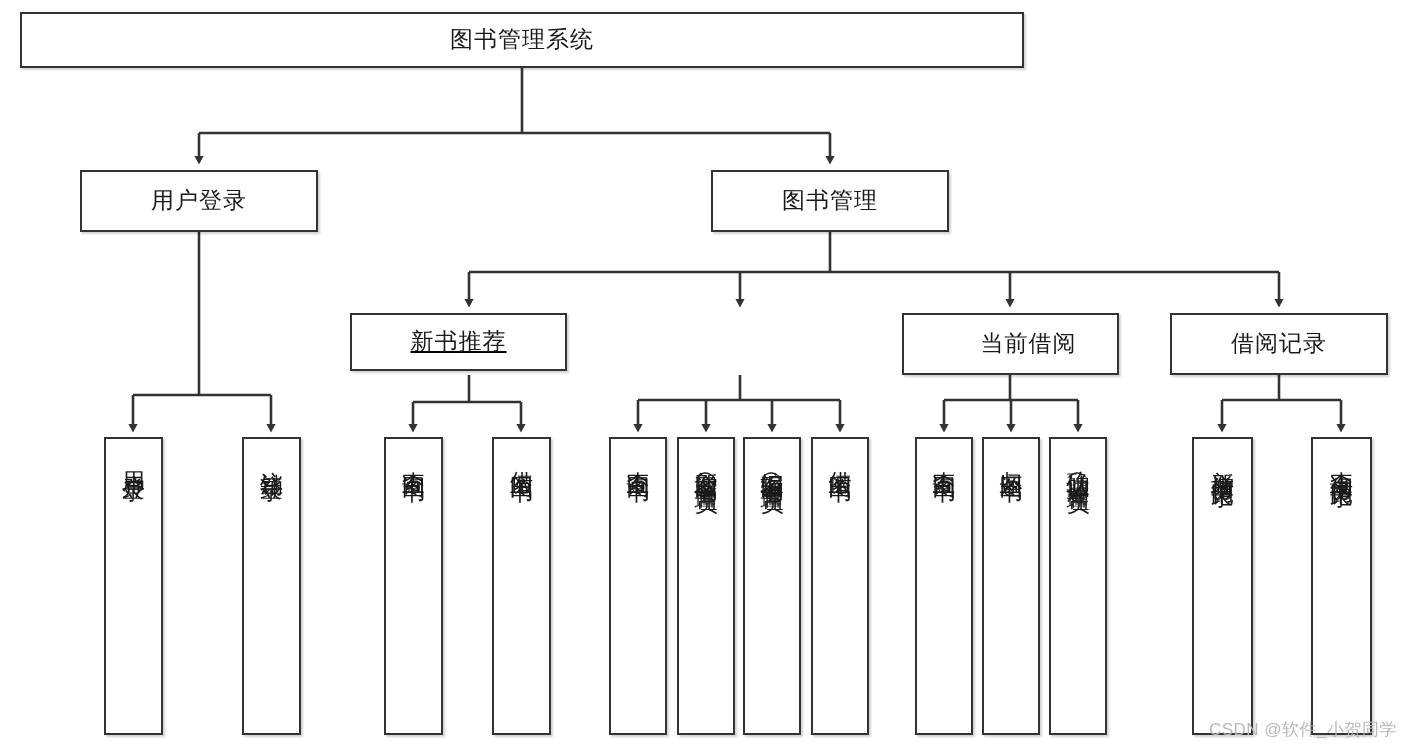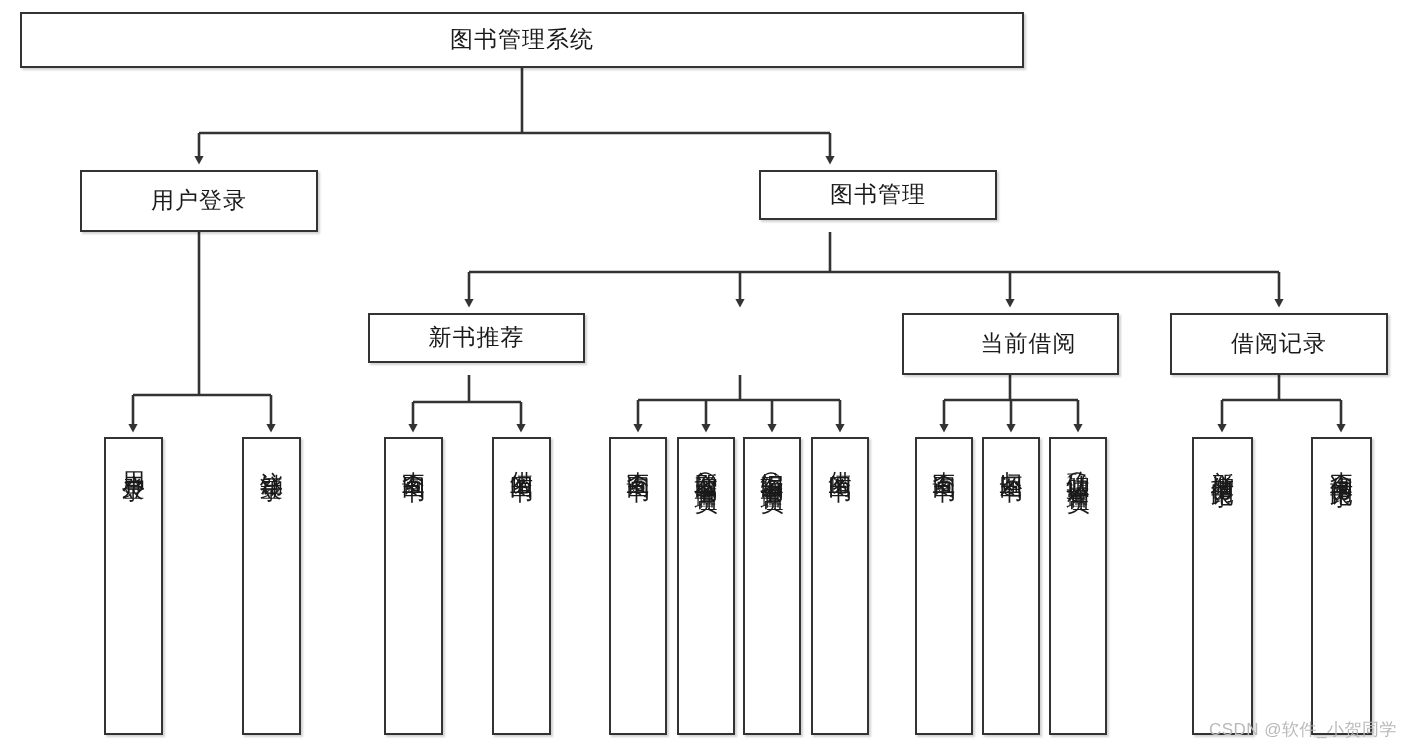--- a/index.html
+++ b/index.html
@@ -121,25 +121,25 @@
     </g>
   </svg>
 
   <div class="node" style="left:20px; top:12px; width:1004px; height:56px;">
     <span class="label">图书管理系统</span>
   </div>
 
   <div class="node" style="left:80px; top:170px; width:238px; height:62px;">
     <span class="label">用户登录</span>
   </div>
-  <div class="node" style="left:711px; top:170px; width:238px; height:50px;margin-left:48px;">
+  <div class="node" style="left:711px; top:170px; width:238px; height:62px;">
     <span class="label">图书管理</span>
   </div>
 
-  <div class="node" style="left:368px; top:313px; width:217px; height:50px;">
+  <div class="node" style="left:350px; top:313px; width:217px; height:58px;text-decoration:underline;">
     <span class="label">新书推荐</span>
   </div>
   <div class="node" style="left:902px; top:313px; width:217px; height:62px;padding-left:36px;">
     <span class="label">当前借阅</span>
   </div>
   <div class="node" style="left:1170px; top:313px; width:218px; height:62px;">
     <span class="label">借阅记录</span>
   </div>
 
   <div class="node vertical" style="left:104px; top:437px; width:59px; height:298px;">

